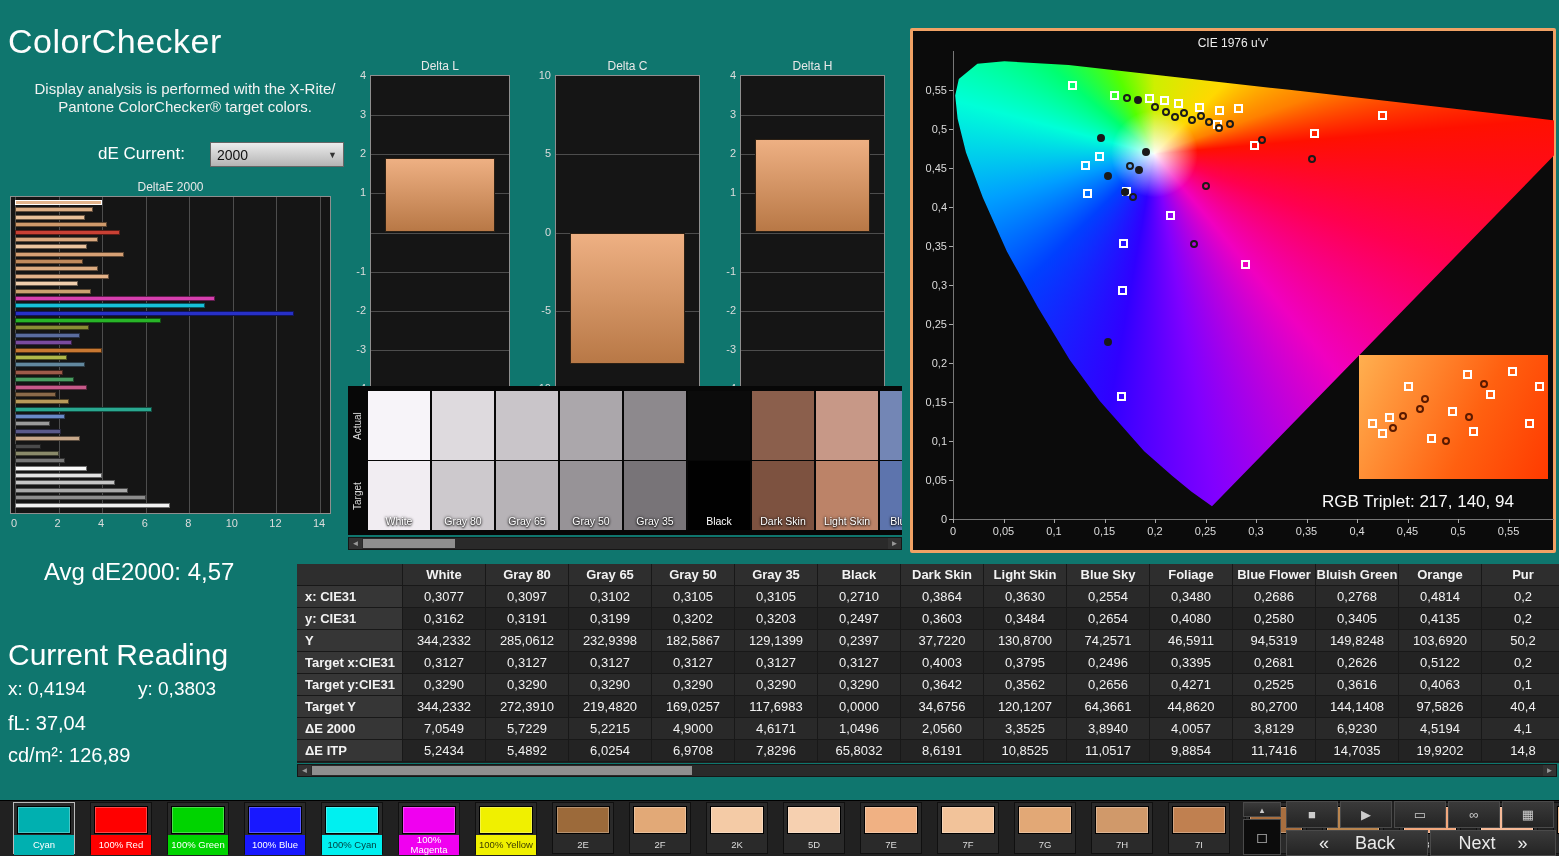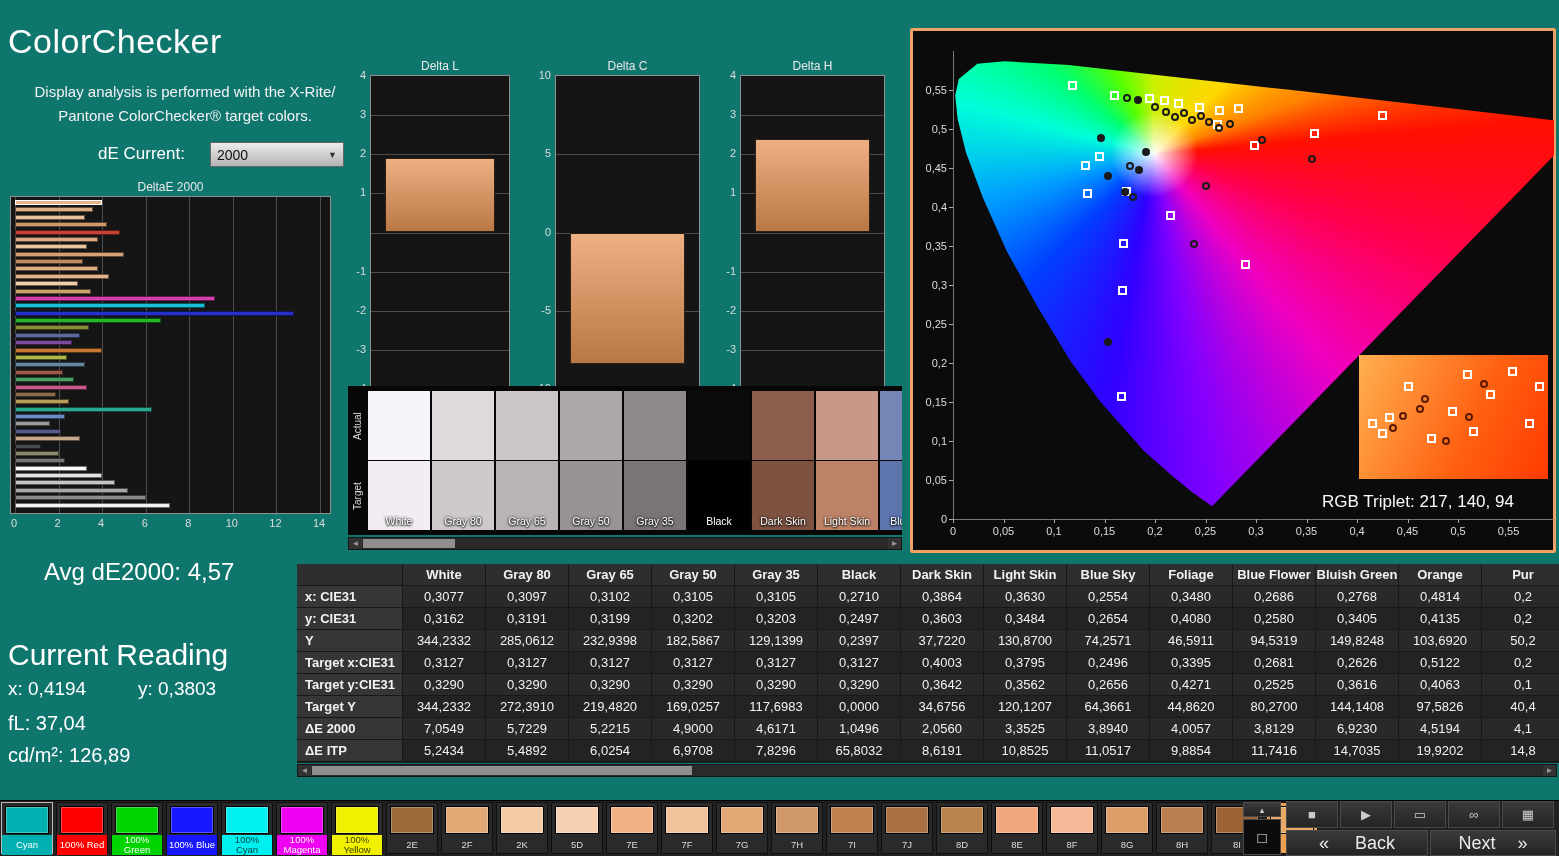--- a/index.html
+++ b/index.html
@@ -1,19 +1,19 @@
 <!DOCTYPE html>
 <html><head>
 <meta charset="utf-8">
 <style>
   html,body{margin:0;padding:0;background:#0d0d0d;}
   #app{position:relative;width:1559px;height:856px;background:#0f766e;font-family:"Liberation Sans",sans-serif;color:#fff;overflow:hidden;}
   .abs{position:absolute;}
   #page-title{left:8px;top:22px;font-size:34px;color:#fdfdfd;letter-spacing:.5px;}
-  #description{left:18px;top:80px;width:334px;font-size:15px;line-height:24px;text-align:center;color:#f2f2f2;}
+  #description{left:18px;top:80px;width:334px;font-size:15px;line-height:18px;text-align:center;color:#f2f2f2;}
   #formula-label{left:98px;top:144px;font-size:17px;}
   #formula-dd{left:210px;top:142px;width:134px;height:25px;background:linear-gradient(#ececec,#b4b4b4);border:1px solid #666;color:#111;font-size:14px;display:flex;align-items:center;justify-content:space-between;padding:0 6px;box-sizing:border-box;cursor:pointer;}
   #formula-dd .arr{color:#333;font-size:9px;}
   
   #de-title{left:10px;top:180px;width:321px;text-align:center;font-size:12px;color:#e8e8e8;}
   #de-plot{left:10px;top:196px;width:321px;height:318px;border:1px solid #8f8f8f;background:#151515;box-sizing:border-box;}
   .vgrid{position:absolute;top:0;bottom:0;width:1px;background:#4d4d4d;}
   .de-bar{position:absolute;height:5px;border:1px solid rgba(0,0,0,.55);box-sizing:border-box;}
   #de-xaxis{left:10px;top:517px;width:321px;height:14px;font-size:11px;color:#ddd;}
   #de-xaxis div{position:absolute;transform:translateX(-50%);}
@@ -74,21 +74,21 @@
   #table{left:297px;top:564px;width:1262px;height:199px;overflow:hidden;background:#1f1f1f;}
   .trow{display:flex;height:22px;line-height:22px;}
   .tcell{flex:0 0 auto;width:83px;text-align:center;font-size:13px;color:#f2f2f2;border-right:1px solid #181818;border-bottom:1px solid #181818;box-sizing:border-box;overflow:hidden;white-space:nowrap;}
   .tlabel{width:106px;font-weight:bold;text-align:left;padding-left:8px;background:#363636;}
   .thead .tcell{font-weight:bold;background:#2e2e2e;}
   .trow.even .tcell:not(.tlabel){background:#292929;}
   .trow.odd .tcell:not(.tlabel){background:#232323;}
   
   #toolbar{left:0;top:800px;width:1559px;height:56px;background:#212121;border-top:1px solid #000;box-sizing:border-box;}
   #patch-row{position:absolute;left:1px;top:1px;display:flex;gap:3px;}
-  .pbtn{width:52px;height:52px;background:#2a2a2a;border:1px solid #101010;box-sizing:border-box;cursor:pointer;position:relative;}
+  .pbtn{width:62px;height:52px;background:#2a2a2a;border:1px solid #101010;box-sizing:border-box;cursor:pointer;position:relative;margin-left:12px;}
   .pbtn.hl{border:1px solid #bbb;}
   .pbtn.psel{background:#ee9f4f;}
   .pswatch{height:26px;margin:3px 3px 1px 3px;border:1px solid #000;box-shadow:inset 0 0 0 1px rgba(255,255,255,.28);}
   .plabel{height:20px;display:flex;align-items:center;justify-content:center;text-align:center;font-size:9.5px;line-height:1.02;color:#ddd;padding:0 1px;}
   .pbtn.psel .plabel{color:#222;font-weight:bold;}
   .ctl{position:absolute;display:flex;align-items:center;justify-content:center;background:linear-gradient(#3a3a3a,#242424);border:1px solid #4a4a4a;color:#ccc;box-sizing:border-box;cursor:pointer;}
   #collapse-btn{left:1243px;top:1px;width:38px;height:15px;font-size:9px;}
   #screen-btn{left:1243px;top:18px;width:38px;height:36px;background:#0c0c0c;font-size:15px;font-weight:bold;color:#eee;}
   .transport{top:0;width:52px;height:27px;font-size:13px;}
   #back-btn{left:1286px;top:29px;width:142px;height:26px;font-size:18px;color:#eaeaea;gap:26px;}
@@ -278,20 +278,21 @@
         <div class="slab">Blue Sky</div>
       </div>
     </div>
   <div class="abs sb" id="strip-sb">
       <div class="sbarrow left">◄</div>
       <div class="sbarrow right">►</div>
       <div class="sbthumb" style="left: 14px; width: 92px;"></div>
     </div>
 
   <div class="abs" id="cie">
+    <div id="cie-title">CIE 1976 u'v'</div>
     <div id="cieplot">
       <div id="horseshoe"></div>
     <div class="tsq" style="left: 114.182px; top: 30.32px;"></div>
         <div class="tsq" style="left: 155.596px; top: 40.46px;"></div>
         <div class="tsq" style="left: 190.949px; top: 42.8px;"></div>
         <div class="tsq" style="left: 206.101px; top: 45.14px;"></div>
         <div class="tsq" style="left: 220.242px; top: 48.26px;"></div>
         <div class="tsq" style="left: 241.455px; top: 52.16px;"></div>
         <div class="tsq" style="left: 260.646px; top: 55.28px;"></div>
         <div class="tsq" style="left: 279.838px; top: 52.94px;"></div>

